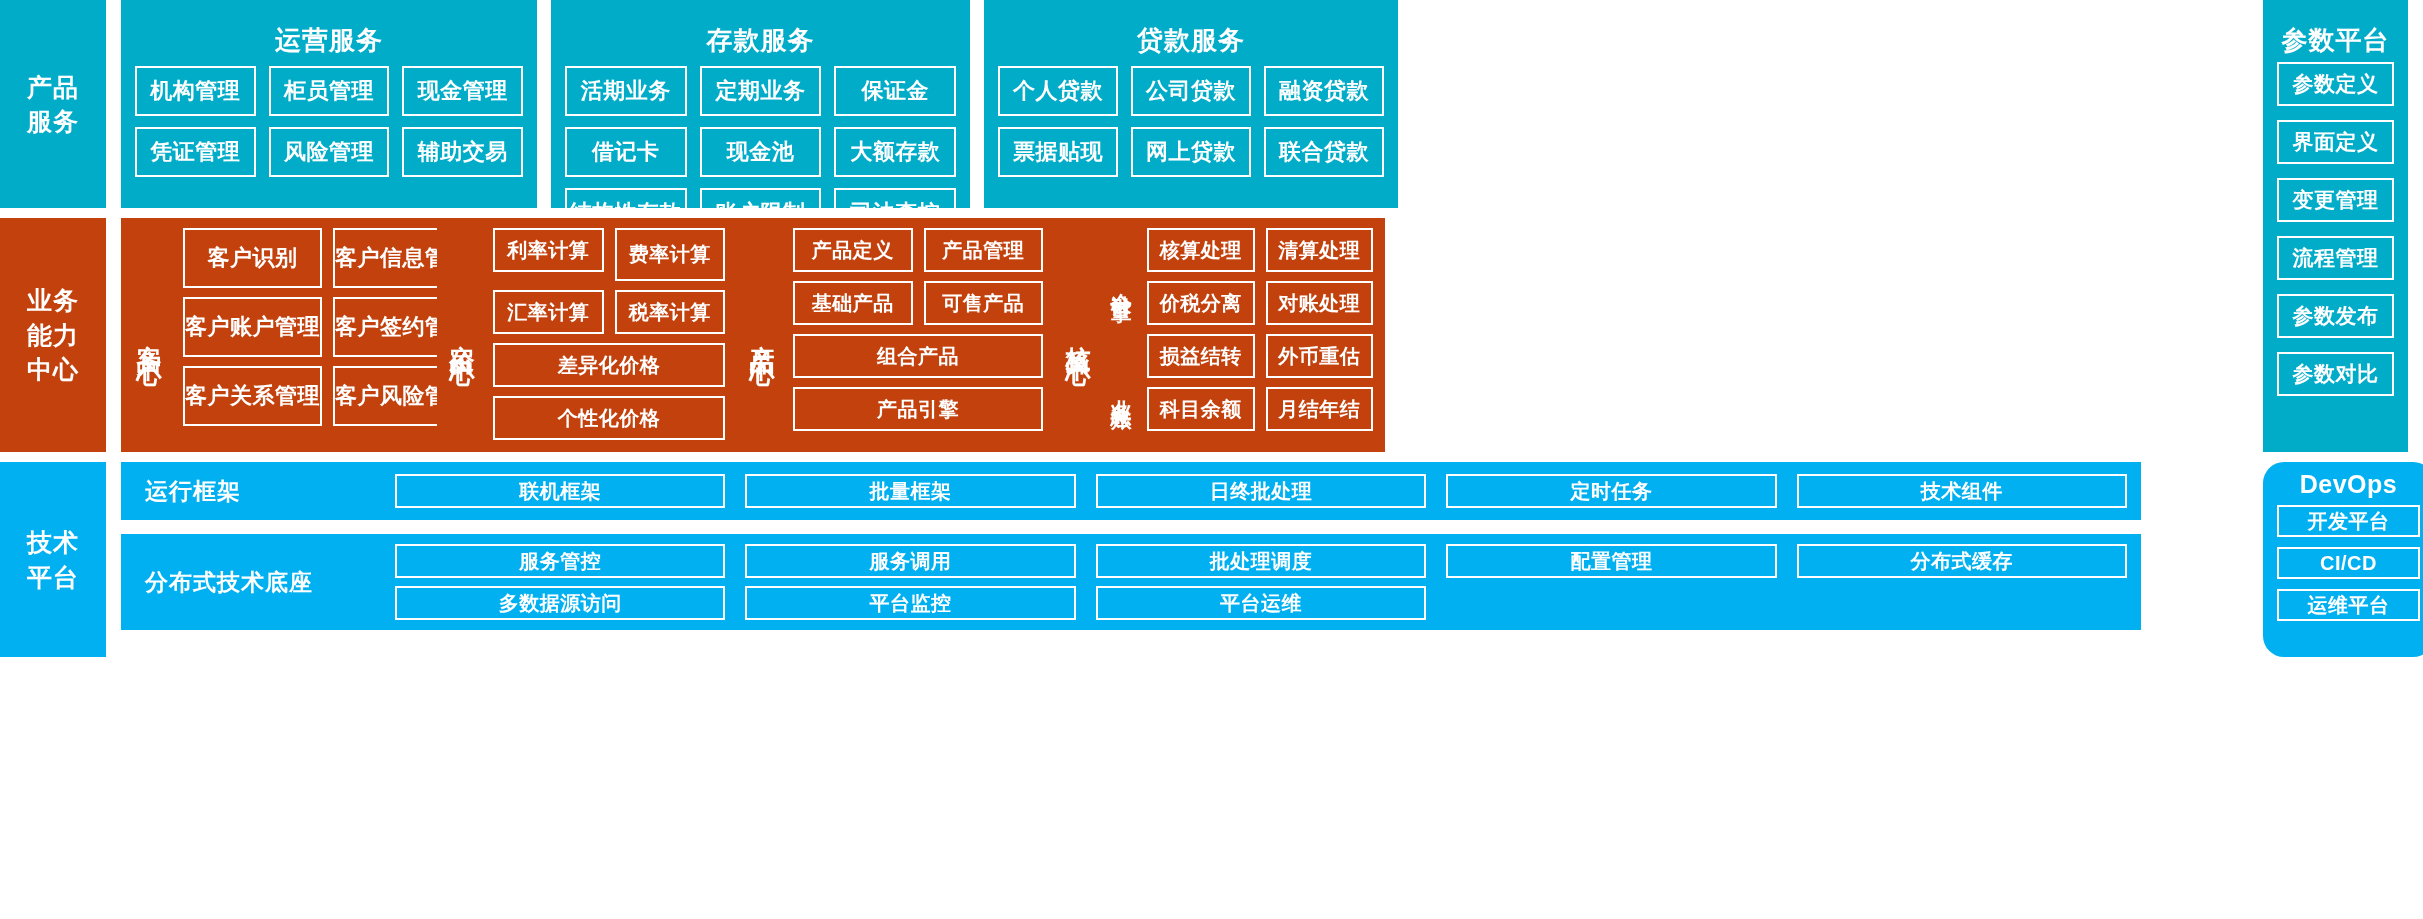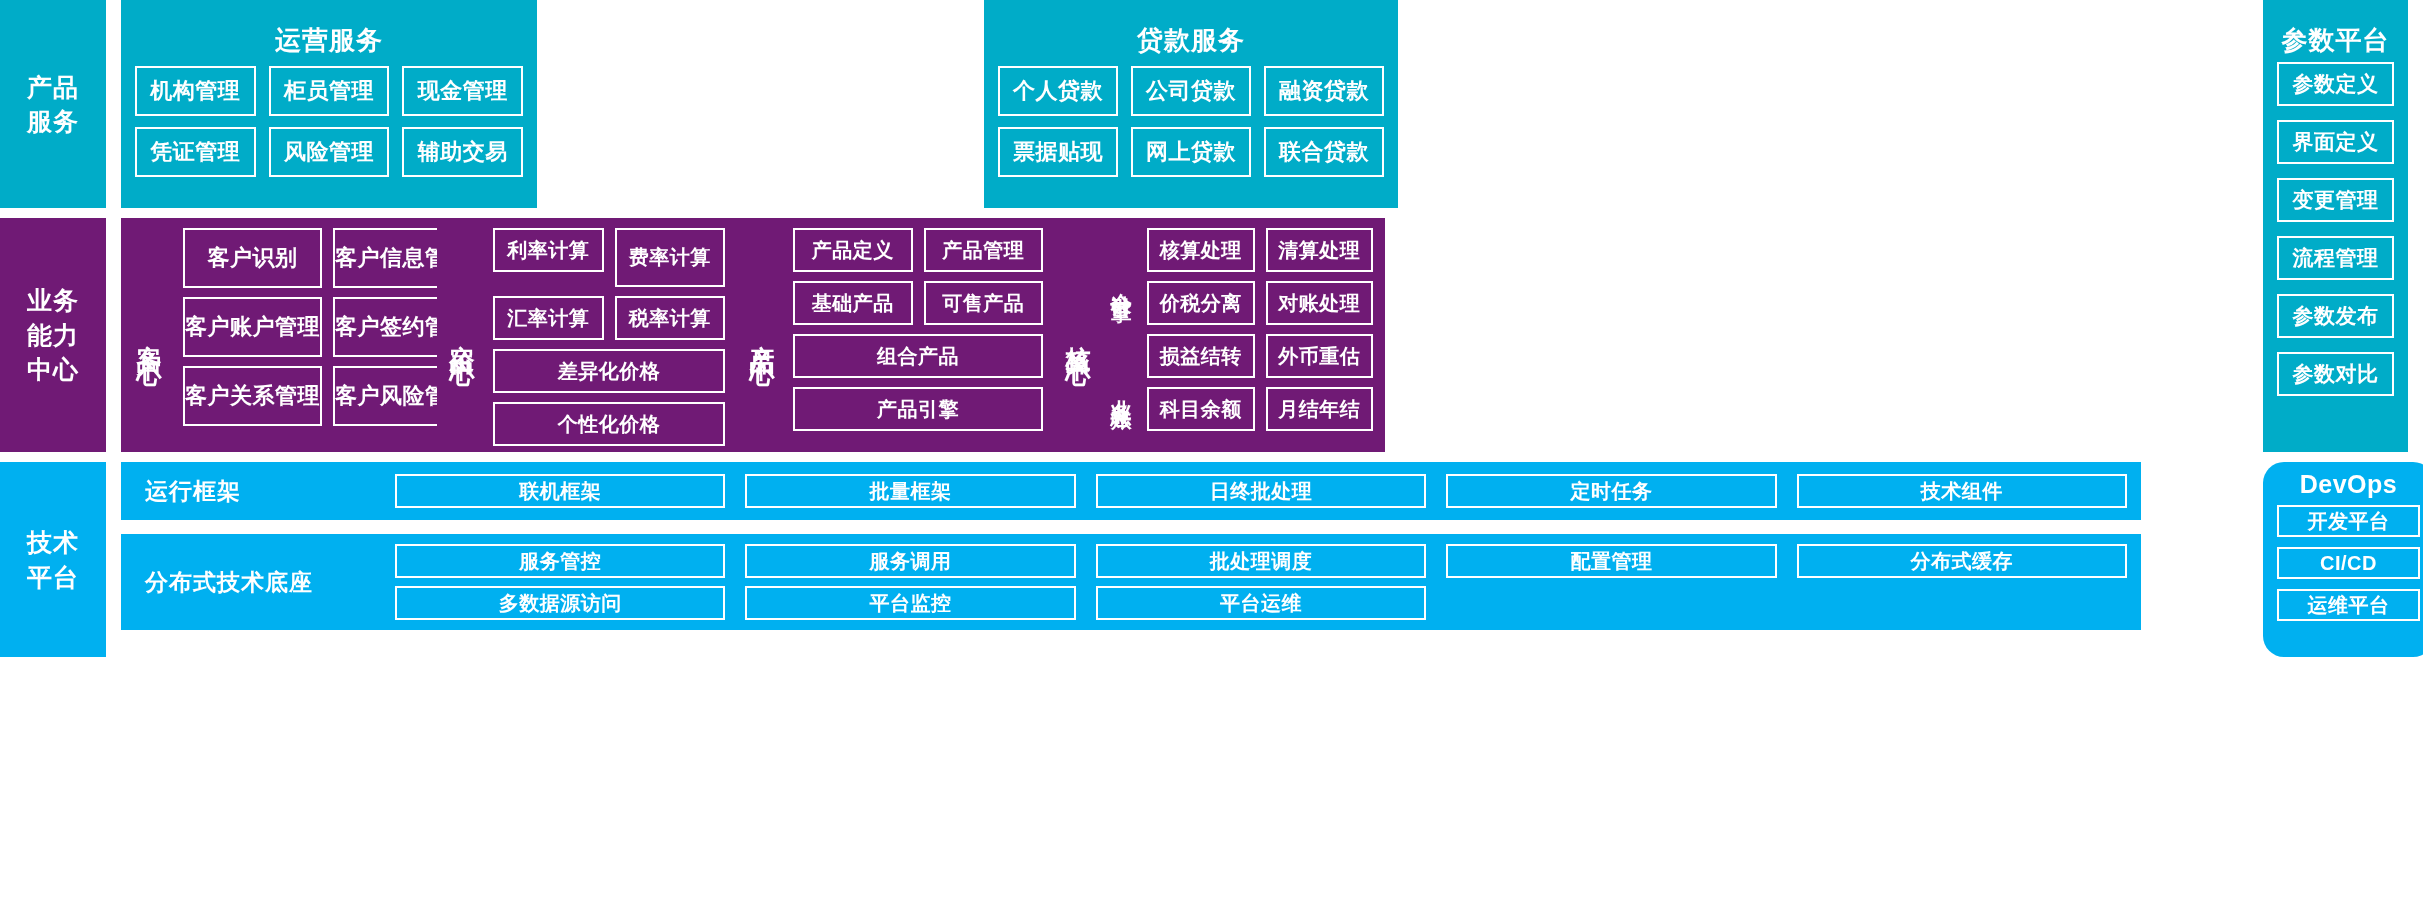--- a/index.html
+++ b/index.html
@@ -12,21 +12,21 @@
     width:2423px;
     height:919px;
     background:#ffffff;
     overflow:hidden;
   }
 
   
   .band{position:absolute;display:flex;}
   .panel{position:relative;box-sizing:border-box;}
   .teal{background:#00acc8;}
-  .gray{background:#701a75;}
+  .gray{background:#c2410c;}
   .brightblue{background:#00b0f0;}
 
   
   .rail{
     display:flex;align-items:center;justify-content:center;
     text-align:center;color:#ffffff;font-weight:bold;
     font-size:25px;line-height:1.38;letter-spacing:1px;
   }
 
   
@@ -143,20 +143,34 @@
       <div class="grid top-grid">
         <div class="tile">机构管理</div>
         <div class="tile">柜员管理</div>
         <div class="tile">现金管理</div>
         <div class="tile">凭证管理</div>
         <div class="tile">风险管理</div>
         <div class="tile">辅助交易</div>
       </div>
     </div>
 
+    <div id="panel-deposit" class="panel teal" style="position: absolute; left: 551px; width: 419px; margin-left: 0px;">
+      <div class="sec-title">存款服务</div>
+      <div class="grid top-grid">
+        <div class="tile">活期业务</div>
+        <div class="tile">定期业务</div>
+        <div class="tile">保证金</div>
+        <div class="tile">借记卡</div>
+        <div class="tile">现金池</div>
+        <div class="tile">大额存款</div>
+        <div class="tile">结构性存款</div>
+        <div class="tile">账户限制</div>
+        <div class="tile">司法查控</div>
+      </div>
+    </div>
 
     <div id="panel-loan" class="panel teal" style="position: absolute; left: 984px; width: 414px; margin-left: 0px;">
       <div class="sec-title">贷款服务</div>
       <div class="grid top-grid">
         <div class="tile">个人贷款</div>
         <div class="tile">公司贷款</div>
         <div class="tile">融资贷款</div>
         <div class="tile">票据贴现</div>
         <div class="tile">网上贷款</div>
         <div class="tile">联合贷款</div>
@@ -186,21 +200,21 @@
           <div class="tile" style="height:60px;">客户风险管理</div>
         </div>
       </div>
     </div>
 
     <div id="panel-pricing" class="panel gray center-panel" style="position: absolute; left: 437px; width: 300px; margin-left: 0px;">
       <div class="vlabel" style="width:52px;">定价中心</div>
       <div class="center-body">
         <div class="pair">
           <div class="tile sm" style="height:44px;">利率计算</div>
-          <div class="tile sm" style="height:59px;">费率计算</div>
+          <div class="tile sm" style="height:53px;">费率计算</div>
           <div class="tile sm" style="height:44px;">汇率计算</div>
           <div class="tile sm" style="height:44px;">税率计算</div>
         </div>
         <div class="tile sm full" style="height:44px;">差异化价格</div>
         <div class="tile sm full" style="height:44px;">个性化价格</div>
       </div>
     </div>
 
     <div id="panel-product" class="panel gray center-panel" style="position: absolute; left: 737px; width: 318px; margin-left: 0px;">
       <div class="vlabel" style="width:52px;">产品中心</div>

